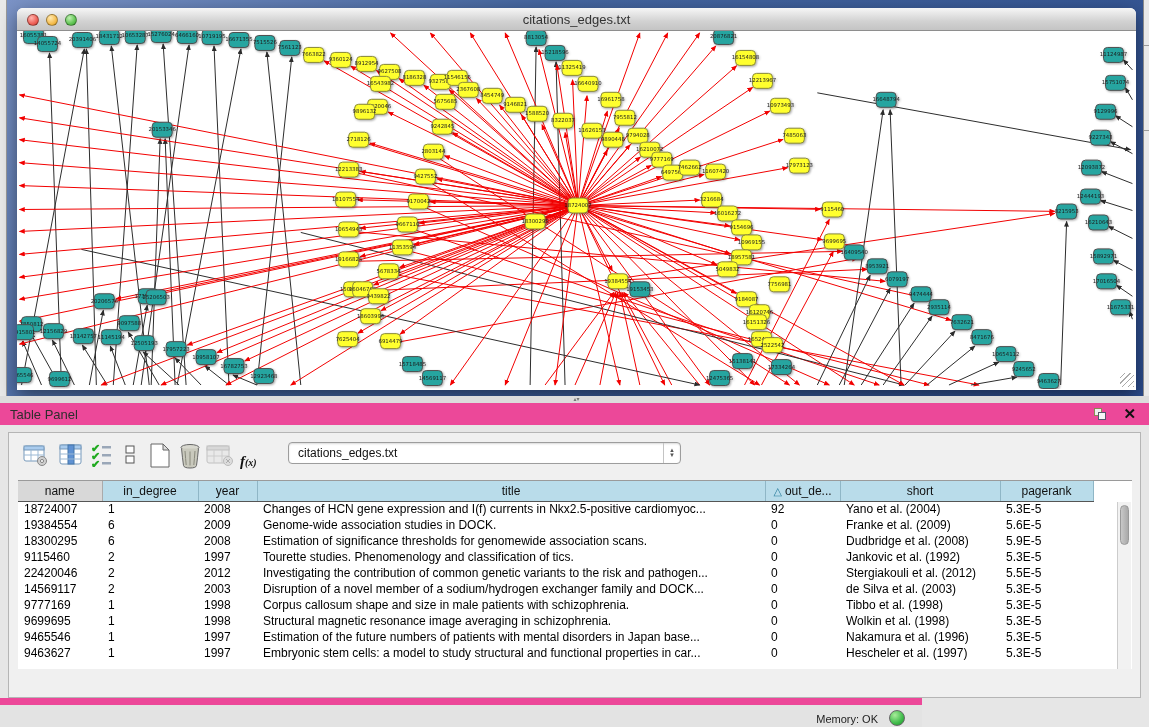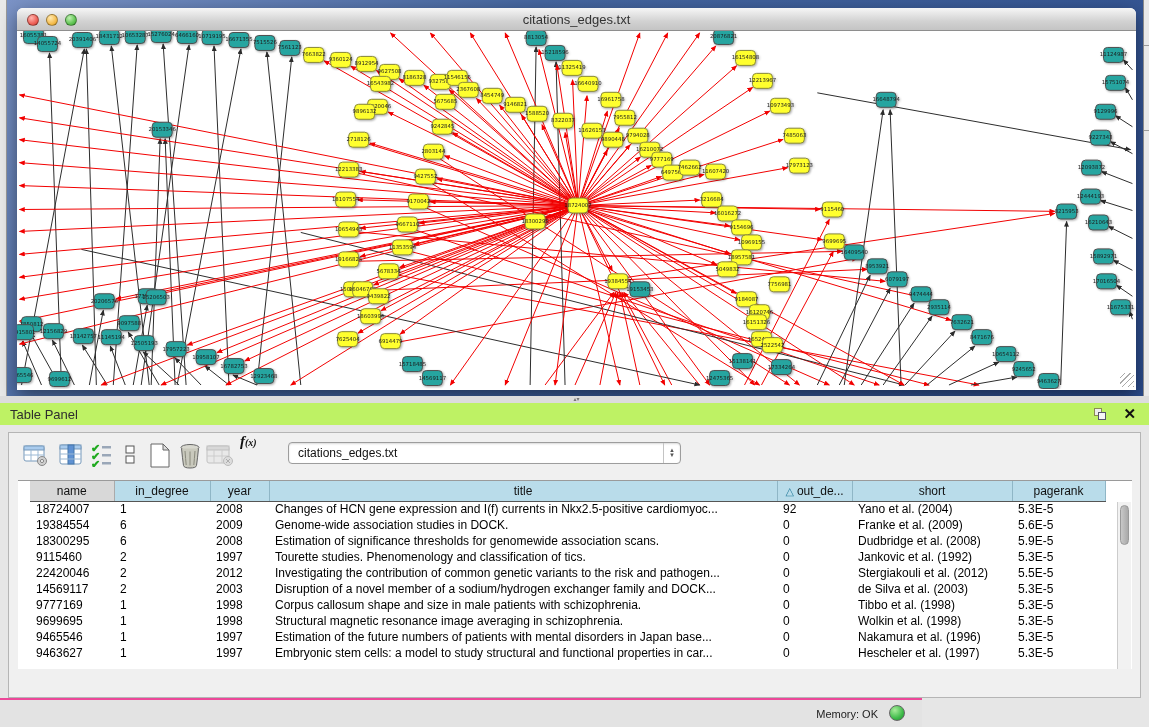--- a/index.html
+++ b/index.html
@@ -38,59 +38,59 @@
   .e-k { stroke:#2c2c2c; stroke-width:1; }
   .node-r { stroke-width:1; }
   .node-y { fill:#ffff2e; stroke:#8a8a3a; }
   .node-t { fill:#26a5a0; stroke:#4f4f4f; }
   .nlabel { font-family:"DejaVu Sans", sans-serif; font-size:5.4px; fill:#1c1c1c; text-anchor:middle; }
 
   
   .bottom { position:absolute; left:0; top:396px; width:1149px; height:331px; background:#e6e6e6; }
   .splitter { position:absolute; left:0; top:0; width:100%; height:7px; background:#dcdcdc; }
   .split-grip { position:absolute; left:572px; top:1px; width:9px; height:5px; color:#777; font-size:6px; line-height:5px; text-align:center; }
-  .panel-header { position:absolute; left:0; top:7px; width:100%; height:22px; background:#bef264; }
+  .panel-header { position:absolute; left:0; top:7px; width:100%; height:22px; background:#ec4899; }
   .panel-title { position:absolute; left:10px; top:4px; font-size:13px; color:#2e2e2e; }
   .float-icon { position:absolute; right:42px; top:5px; width:13px; height:13px; }
   .float-icon .sq1 { position:absolute; left:0; top:0; width:8px; height:8px; border:1px solid #8a8a55; background:#eee; }
   .float-icon .sq2 { position:absolute; left:4px; top:4px; width:8px; height:8px; border:1px solid #55556a; background:#f6f6f6; }
   .close-x { position:absolute; right:13px; top:2px; font-size:15px; font-weight:bold; color:#111; cursor:default; }
 
   .tool-box { position:absolute; left:8px; top:36px; width:1133px; height:266px;
     border:1px solid #b5b5b5; background:#f0f0f0; }
   .toolbar { position:absolute; left:0; top:0; width:100%; height:46px; }
   .tbtn { position:absolute; top:10px; }
   .fx { font-family:"Liberation Serif", serif; font-style:italic; font-weight:bold; font-size:15px; color:#111; }
   .dropdown { position:absolute; left:279px; top:9px; width:393px; height:22px; background:#fff;
     border:1px solid #9d9d9d; border-radius:4px; box-shadow:inset 0 1px 2px rgba(0,0,0,.15); }
   .dropdown .val { position:absolute; left:9px; top:3px; font-size:12px; color:#111; }
   .dropdown .stepper { position:absolute; right:0; top:0; width:17px; height:100%; border-left:1px solid #c4c4c4;
     display:flex; flex-direction:column; align-items:center; justify-content:center; color:#555; }
   .dropdown .stepper span { font-size:6px; line-height:5px; }
 
   .grid-area { position:absolute; left:9px; top:47px; width:1114px; height:189px; background:#fff;
-    border-top:1px solid #9a9a9a;padding-left:12px; }
+    border-top:1px solid #9a9a9a; }
   table.data { border-collapse:collapse; table-layout:fixed; width:1075px; font-size:12px; color:#000; }
   table.data th { height:20px; background:#b9dcea; font-weight:normal; text-align:center;
     border-right:1px solid #8fb6c6; border-bottom:1px solid #555; font-size:12px; color:#111; overflow:hidden; white-space:nowrap; }
   table.data th.first { background:#d8d8d8; border-right:1px solid #aaa; }
   table.data td { height:16px; padding:0 0 0 6px; overflow:hidden; white-space:nowrap; text-overflow:ellipsis; }
   .sort-tri { color:#2c7f9e; font-size:11px; }
   .vscroll { position:absolute; right:1px; top:21px; width:14px; height:167px; background:#f2f2f2; border-left:1px solid #ccc; }
   .vscroll .thumb { position:absolute; left:2px; top:3px; width:9px; height:40px; border-radius:5px;
     background:linear-gradient(90deg,#c8c8c8,#a9a9a9); border:1px solid #999; }
 
   .tabs { position:absolute; left:428px; top:279px; height:20px; display:flex;
     border:1px solid #9c9c9c; border-radius:4px; overflow:hidden; background:#fbfbfb; }
   .tab { padding:2px 14px 0 14px; font-size:12px; color:#222; border-right:1px solid #c0c0c0; }
   .tab:last-child { border-right:none; }
   .tab.active { background:linear-gradient(#9b9b9b,#848484); color:#fff; border-right:1px solid #7d7d7d; }
 
   .statusbar { position:absolute; left:0; top:302px; width:922px; height:29px; background:#e3e3e3;
-    border-top:2px solid #ec4899; }
+    border-top:7px solid #ec4899; }
   .mem { position:absolute; right:44px; top:8px; font-size:11px; color:#222; }
   .mem-dot { position:absolute; right:17px; top:5px; width:16px; height:16px; border-radius:50%;
     border:1px solid #666; background:radial-gradient(circle at 35% 30%, #a8ec9a, #3fbb4a 60%, #1f8d2c); }
 
   
   .mini { display:block; }
 </style>
 </head>
 <body>
 
@@ -877,21 +877,21 @@
           <svg class="mini" width="28" height="24" opacity="0.55">
               <rect x="1" y="3" width="22" height="17" rx="2" fill="#e4e4e4" stroke="#9a9a9a"></rect>
               <rect x="1" y="3" width="22" height="4" fill="#c6c6c6" stroke="#9a9a9a"></rect>
               <line x1="8" y1="7" x2="8" y2="20" stroke="#b0b0b0"></line>
               <line x1="16" y1="7" x2="16" y2="20" stroke="#b0b0b0"></line>
               <line x1="1" y1="13" x2="23" y2="13" stroke="#b0b0b0"></line>
               <circle cx="22" cy="18" r="4.5" fill="#cfcfcf" stroke="#909090"></circle>
               <path d="M20,16 l4,4 M24,16 l-4,4" stroke="#777"></path>
             </svg>
         </span>
-        <span class="tbtn fx" style="left:231px; top:0;">f<span style="font-size:10px;">(x)</span></span>
+        <span class="tbtn fx" style="left:231px; top:20px;">f<span style="font-size:10px;">(x)</span></span>
 
         <div class="dropdown">
           <span class="val">citations_edges.txt</span>
           <span class="stepper">
               <span>▲</span>
               <span>▼</span>
             </span>
         </div>
       </div>
 

